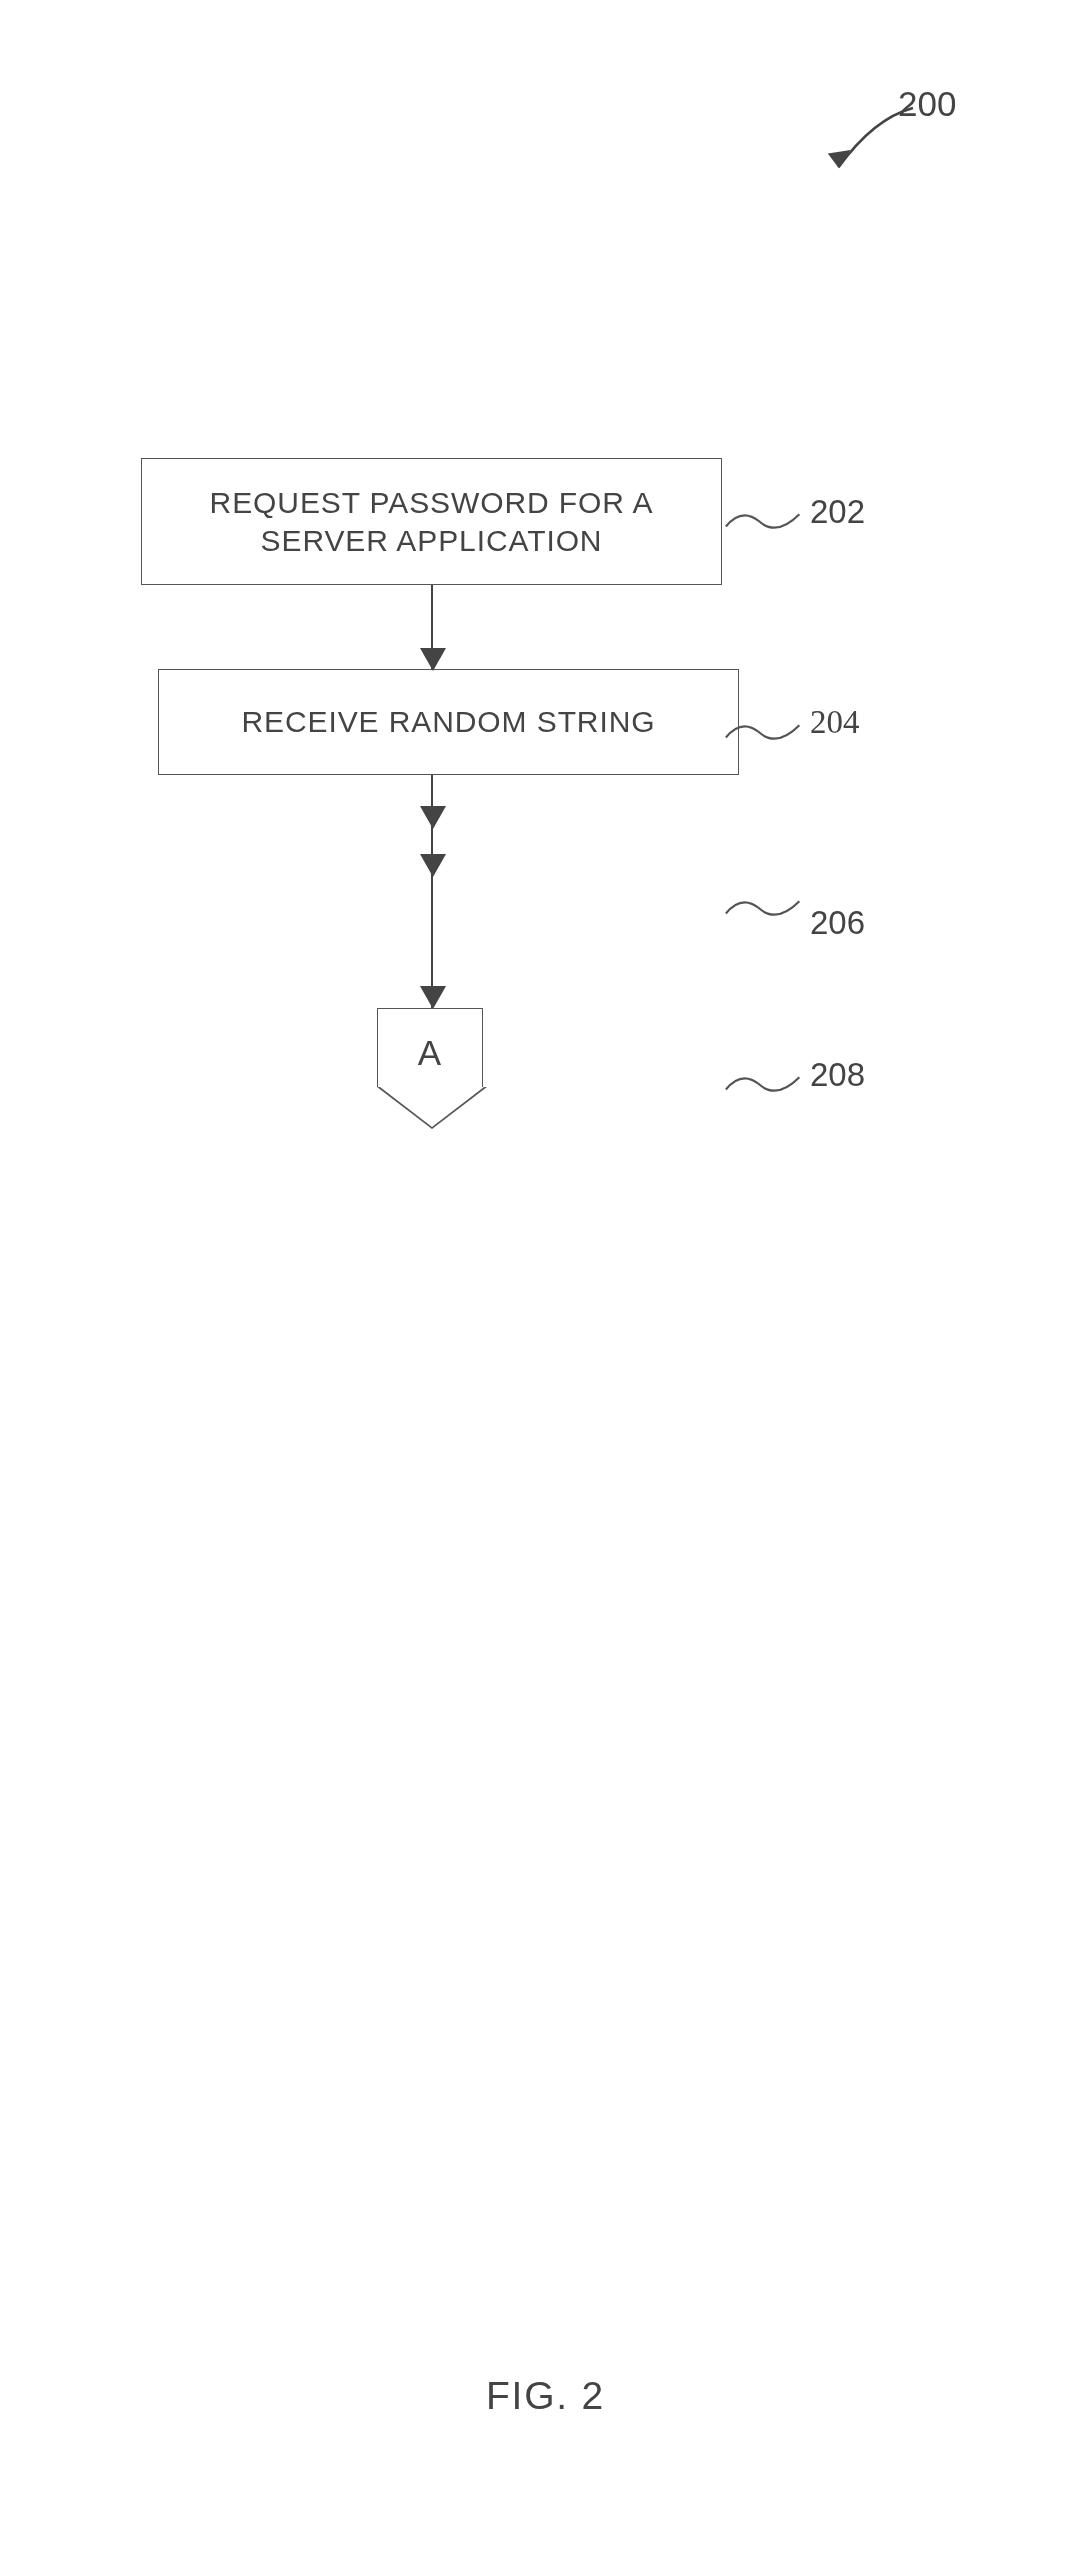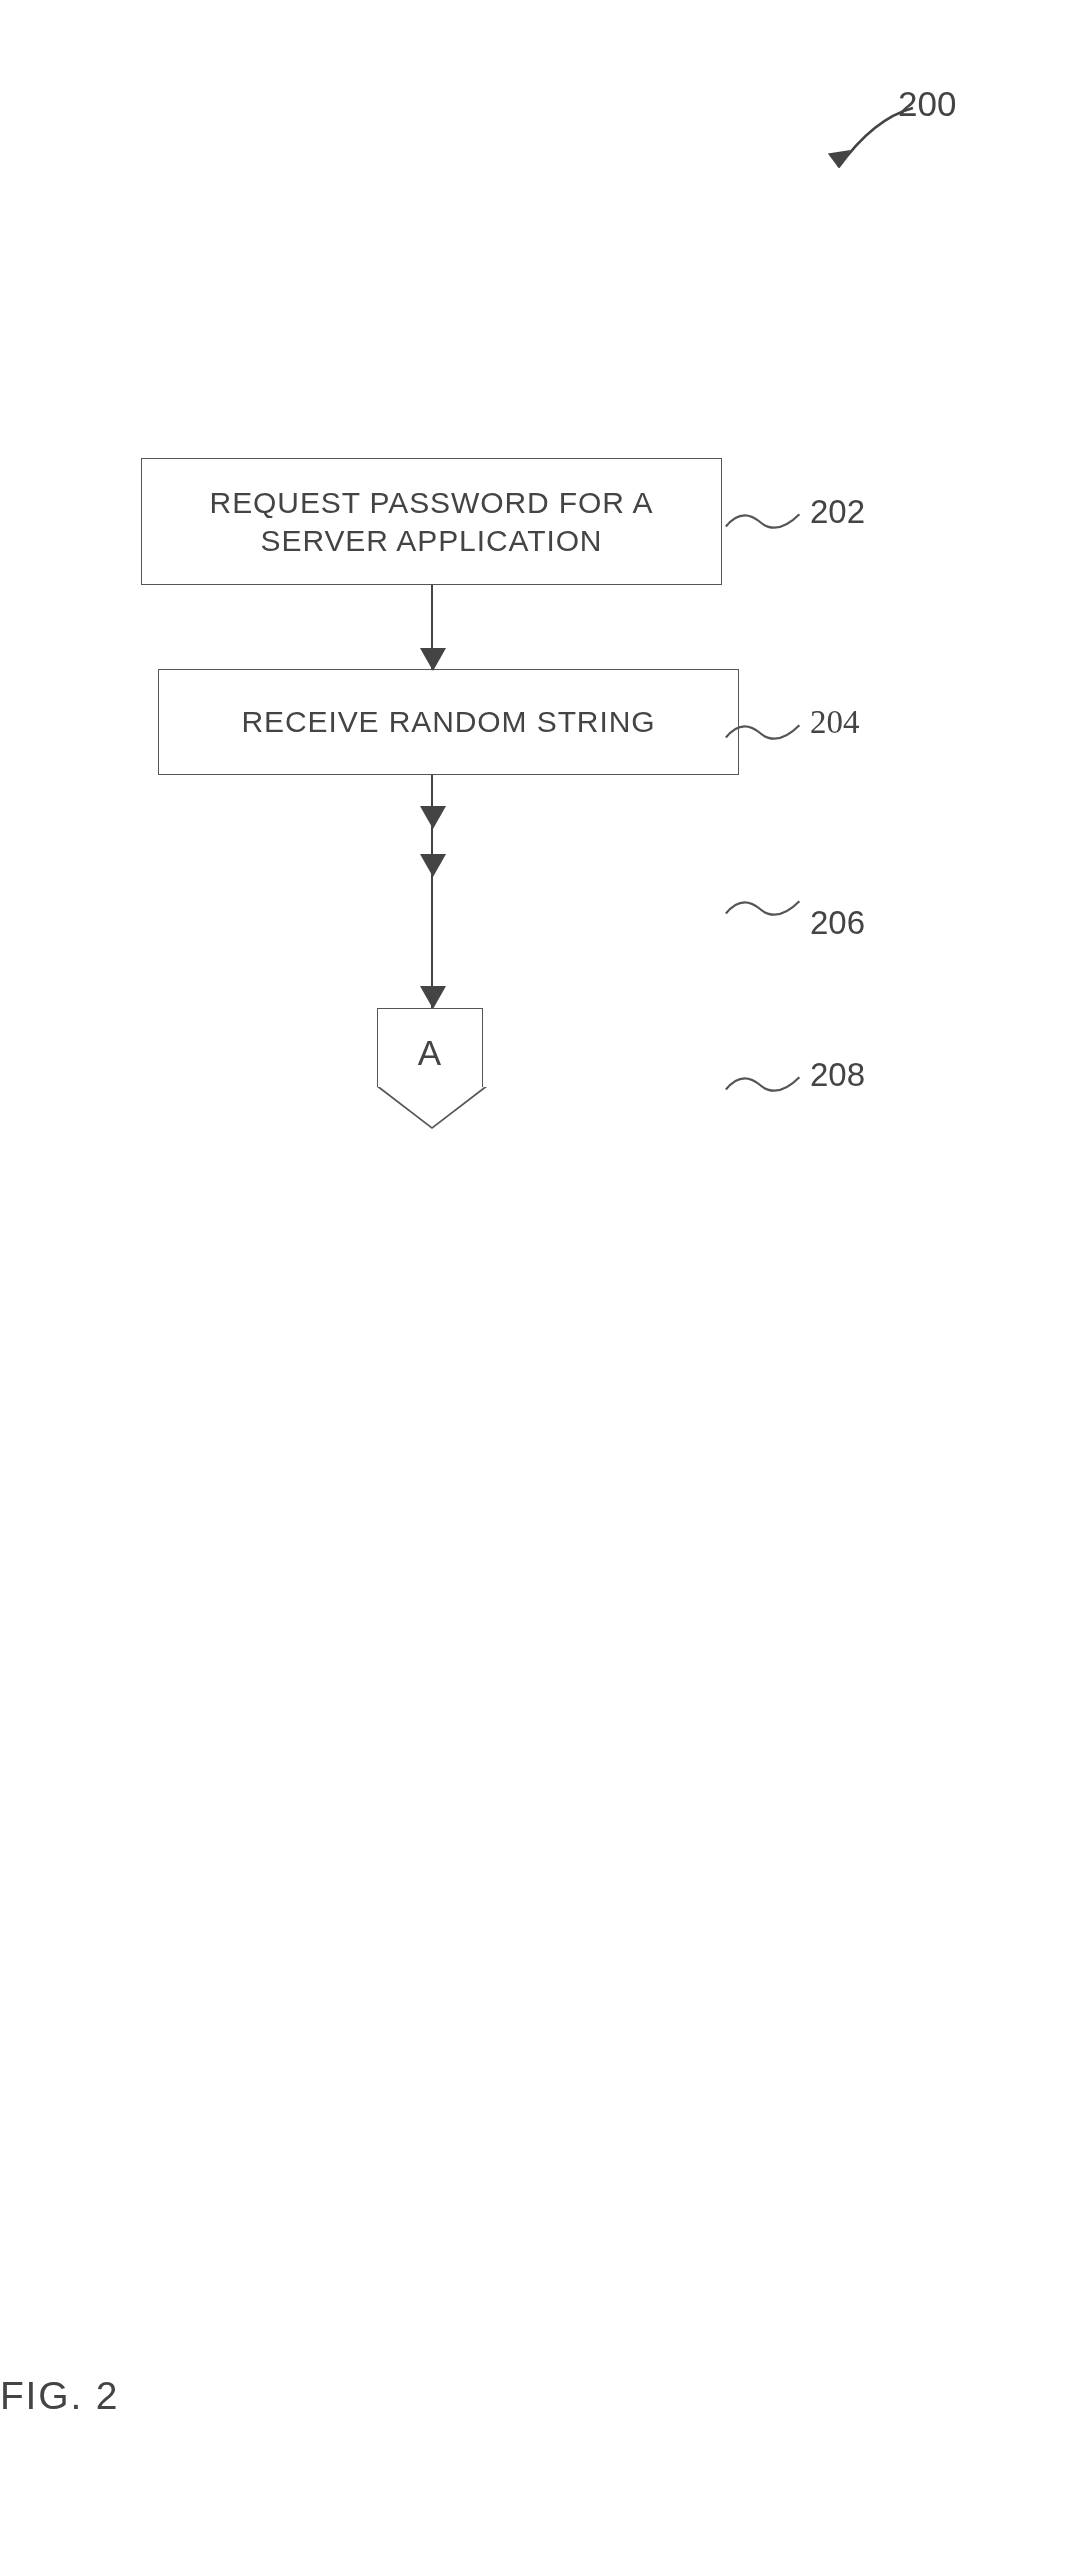--- a/index.html
+++ b/index.html
@@ -114,20 +114,21 @@
     border-left: 52px solid transparent;
     border-right: 52px solid transparent;
     border-top: 40px solid #fff;
   }
 
   .fig-caption {
     position: absolute;
     left: 0;
     width: 1091px;
     bottom: 158px;
+    text-align: center;
     font-size: 39px;
     color: #444;
     letter-spacing: 1.8px;
   }
 </style>
 </head>
 <body>
 
 <div class="page">
 

